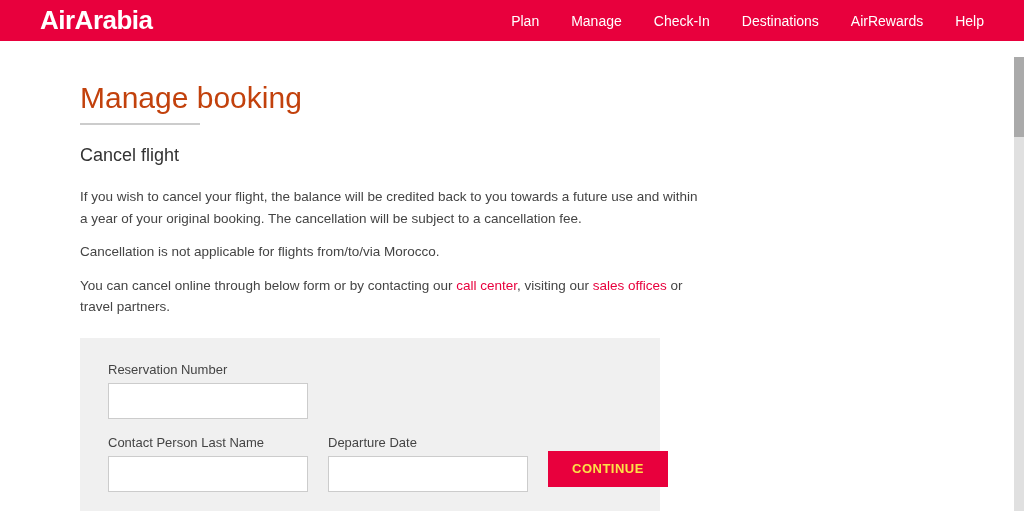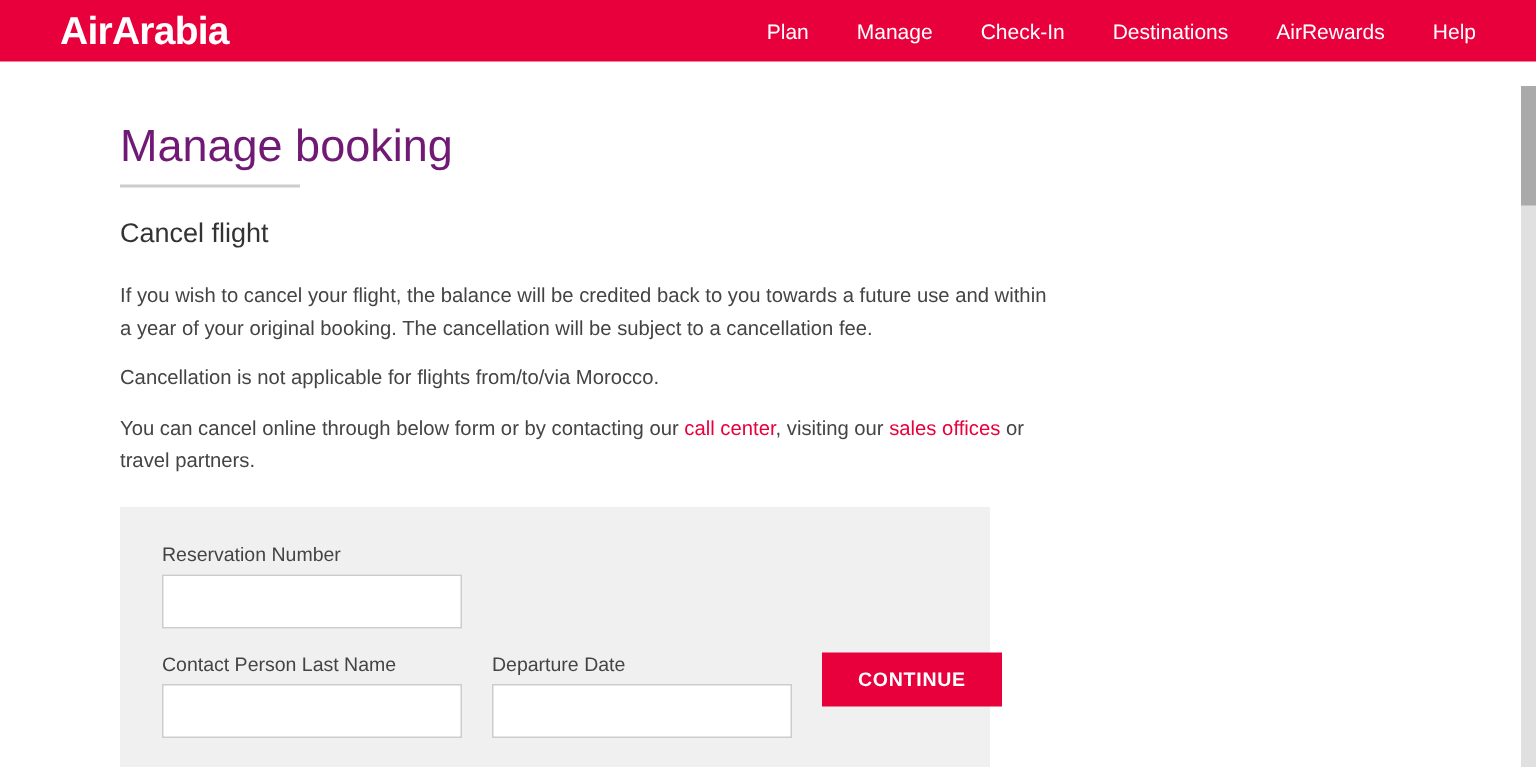--- a/index.html
+++ b/index.html
@@ -34,21 +34,21 @@
 
     
     main {
       padding: 40px 40px 40px 80px;
       max-width: 1024px;
     }
 
     .page-title {
       font-size: 30px;
       font-weight: 300;
-      color: #701a75;
+      color: #c2410c;
       margin-bottom: 8px;
     }
     .title-underline {
       width: 120px;
       border: none;
       border-top: 2px solid #ccc;
       margin-bottom: 20px;
     }
 
     .section-title {
@@ -117,29 +117,30 @@
     .input-last-name {
       width: 200px;
     }
 
     .input-departure {
       width: 200px;
     }
 
     .btn-continue {
       background: #e8003d;
-      color: #ffffff;
+      color: #fde047;
       border: none;
       padding: 0 24px;
       height: 36px;
       font-size: 13px;
       font-weight: bold;
       letter-spacing: 0.5px;
       cursor: pointer;
       white-space: nowrap;
+      margin-top: 16px;
     }
 
     
     .scroll-hint {
       position: fixed;
       right: 0;
       top: 57px;
       width: 10px;
       height: 454px;
       background: #e0e0e0;

